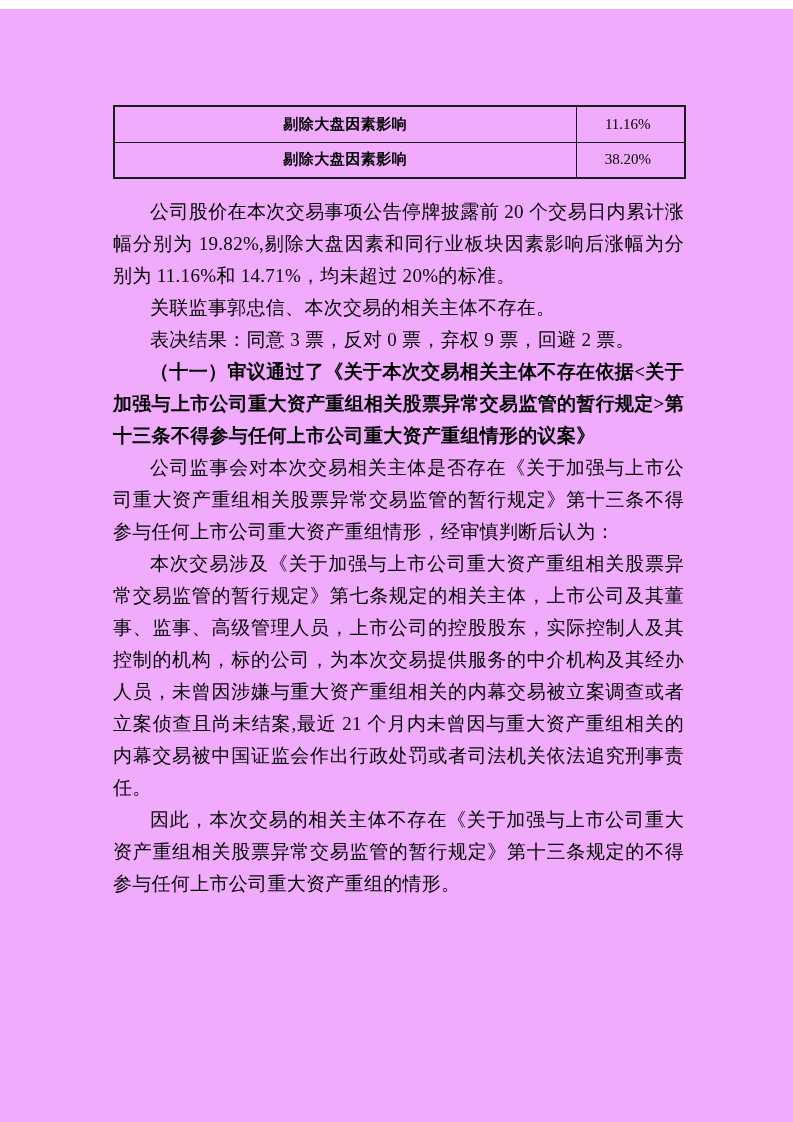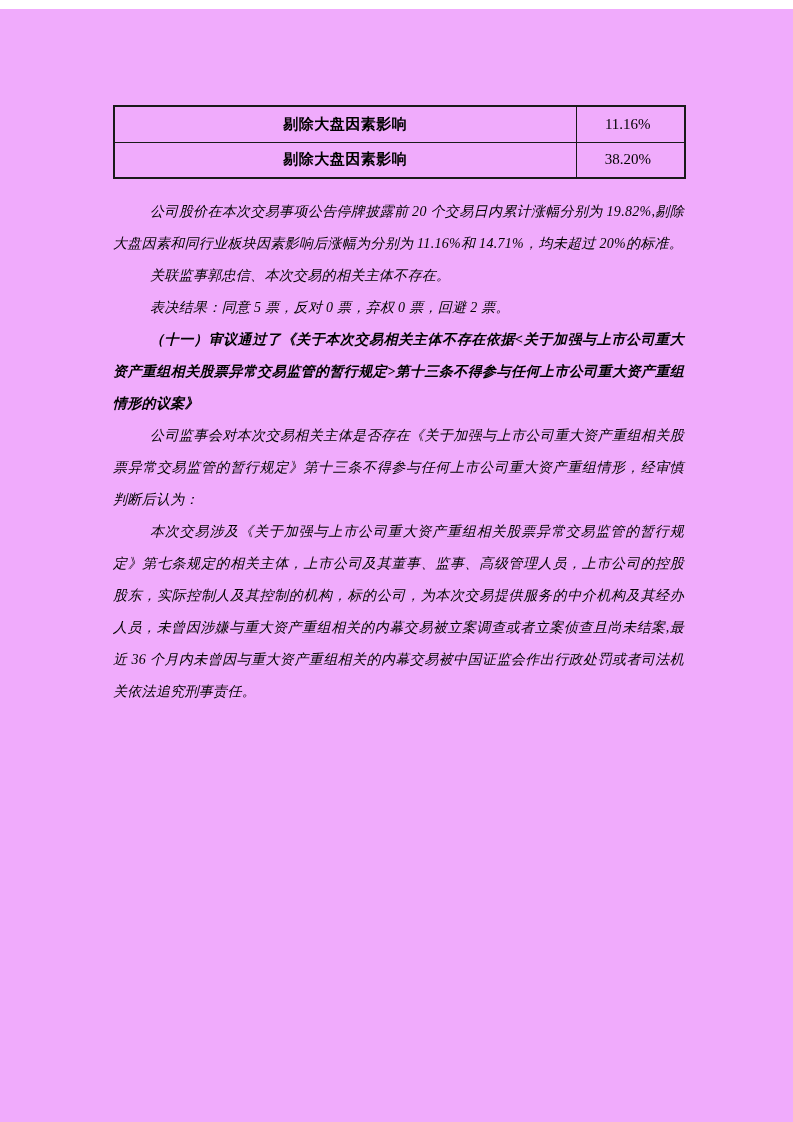--- a/index.html
+++ b/index.html
@@ -48,26 +48,25 @@
     width: 109px;
     text-align: center;
     padding-right: 6px;
     font-size: 14px;
   }
   .textblock {
     margin-top: 17px;
   }
   .textblock p {
     margin: 0;
-    font-size: 14px;
+    font-size: 19px;
     line-height: 32px;
     text-align: justify;
     text-indent: 37px;
     letter-spacing: 0.3px;
-    font-style: italic;
   }
   .textblock p.heading {
     font-weight: bold;
   }
 </style>
 </head>
 <body>
 
 <div class="page">
   <div class="content">
@@ -81,20 +80,21 @@
         <tr>
           <td class="cell-label">剔除大盘因素影响</td>
           <td class="cell-value">38.20%</td>
         </tr>
       </tbody>
     </table>
 
     <div class="textblock">
       <p>公司股价在本次交易事项公告停牌披露前 20 个交易日内累计涨幅分别为 19.82%,剔除大盘因素和同行业板块因素影响后涨幅为分别为 11.16%和 14.71%，均未超过 20%的标准。</p>
       <p>关联监事郭忠信、本次交易的相关主体不存在。</p>
-      <p>表决结果：同意 5 票，反对 0 票，弃权 0 票，回避 2 票。</p>
+      <p>表决结果：同意 3 票，反对 0 票，弃权 9 票，回避 2 票。</p>
       <p class="heading">（十一）审议通过了《关于本次交易相关主体不存在依据&lt;关于加强与上市公司重大资产重组相关股票异常交易监管的暂行规定&gt;第十三条不得参与任何上市公司重大资产重组情形的议案》</p>
       <p>公司监事会对本次交易相关主体是否存在《关于加强与上市公司重大资产重组相关股票异常交易监管的暂行规定》第十三条不得参与任何上市公司重大资产重组情形，经审慎判断后认为：</p>
-      <p>本次交易涉及《关于加强与上市公司重大资产重组相关股票异常交易监管的暂行规定》第七条规定的相关主体，上市公司及其董事、监事、高级管理人员，上市公司的控股股东，实际控制人及其控制的机构，标的公司，为本次交易提供服务的中介机构及其经办人员，未曾因涉嫌与重大资产重组相关的内幕交易被立案调查或者立案侦查且尚未结案,最近 36 个月内未曾因与重大资产重组相关的内幕交易被中国证监会作出行政处罚或者司法机关依法追究刑事责任。</p>
+      <p>本次交易涉及《关于加强与上市公司重大资产重组相关股票异常交易监管的暂行规定》第七条规定的相关主体，上市公司及其董事、监事、高级管理人员，上市公司的控股股东，实际控制人及其控制的机构，标的公司，为本次交易提供服务的中介机构及其经办人员，未曾因涉嫌与重大资产重组相关的内幕交易被立案调查或者立案侦查且尚未结案,最近 21 个月内未曾因与重大资产重组相关的内幕交易被中国证监会作出行政处罚或者司法机关依法追究刑事责任。</p>
+      <p>因此，本次交易的相关主体不存在《关于加强与上市公司重大资产重组相关股票异常交易监管的暂行规定》第十三条规定的不得参与任何上市公司重大资产重组的情形。</p>
     </div>
 
   </div>
 </div>
 
 </body></html>

